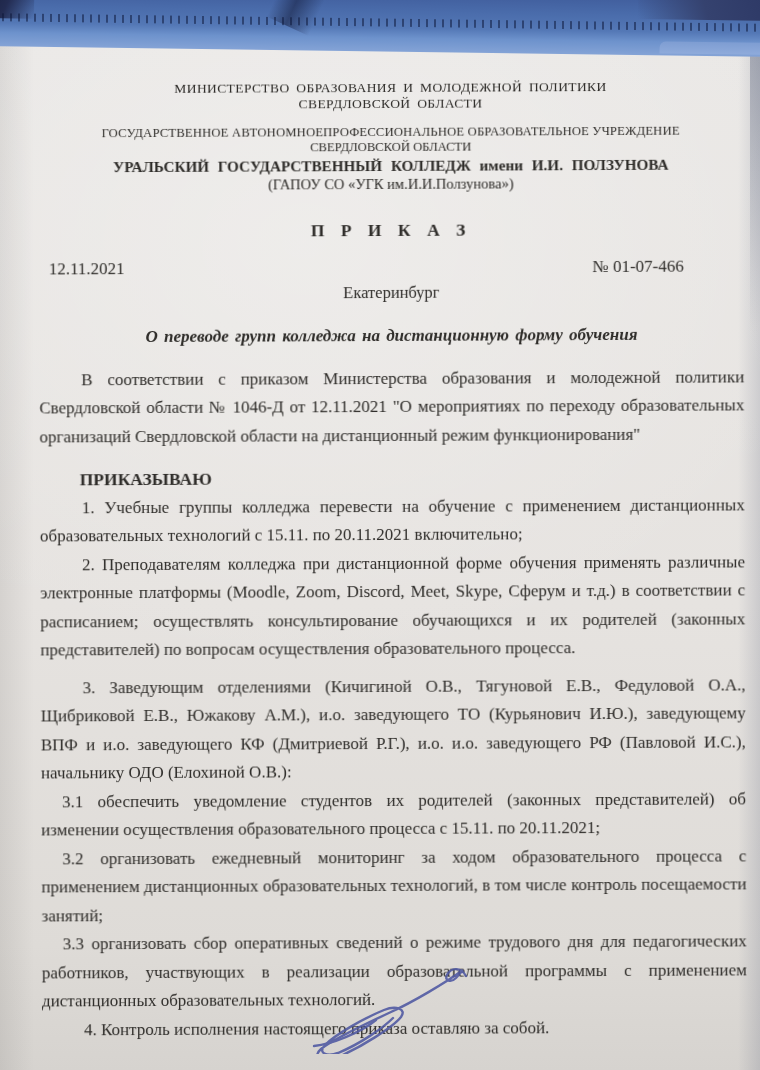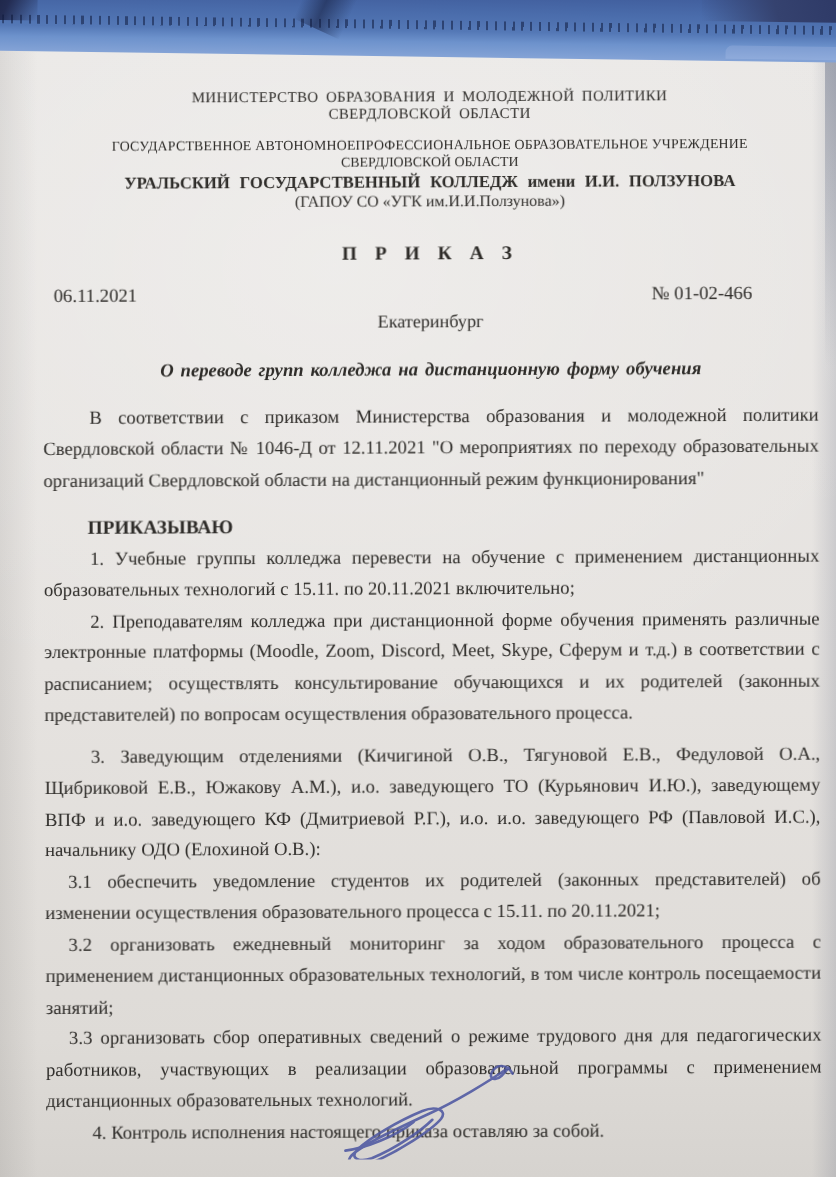--- a/index.html
+++ b/index.html
@@ -107,22 +107,22 @@
         <p class="h-line-a">СВЕРДЛОВСКОЙ ОБЛАСТИ</p>
         <p class="h-line-b">ГОСУДАРСТВЕННОЕ АВТОНОМНОЕПРОФЕССИОНАЛЬНОЕ ОБРАЗОВАТЕЛЬНОЕ УЧРЕЖДЕНИЕ</p>
         <p class="h-line-b2">СВЕРДЛОВСКОЙ ОБЛАСТИ</p>
         <p class="h-college">УРАЛЬСКИЙ  ГОСУДАРСТВЕННЫЙ  КОЛЛЕДЖ  имени И.И. ПОЛЗУНОВА</p>
         <p class="h-abbr">(ГАПОУ СО «УГК им.И.И.Ползунова»)</p>
       </div>
 
       <p class="order-title">П Р И К А З</p>
 
       <div class="meta-row">
-        <span>06.11.2021</span>
-        <span>№  01-02-466</span>
+        <span>12.11.2021</span>
+        <span>№  01-07-466</span>
       </div>
 
       <p class="city">Екатеринбург</p>
 
       <p class="subject">О переводе групп колледжа на дистанционную форму обучения</p>
 
       <p class="para intro">В соответствии с приказом Министерства образования и молодежной политики Свердловской области № 1046-Д от 12.11.2021 "О мероприятиях по переходу образовательных организаций Свердловской области на дистанционный режим функционирования"</p>
 
       <p class="para command">ПРИКАЗЫВАЮ</p>
 

